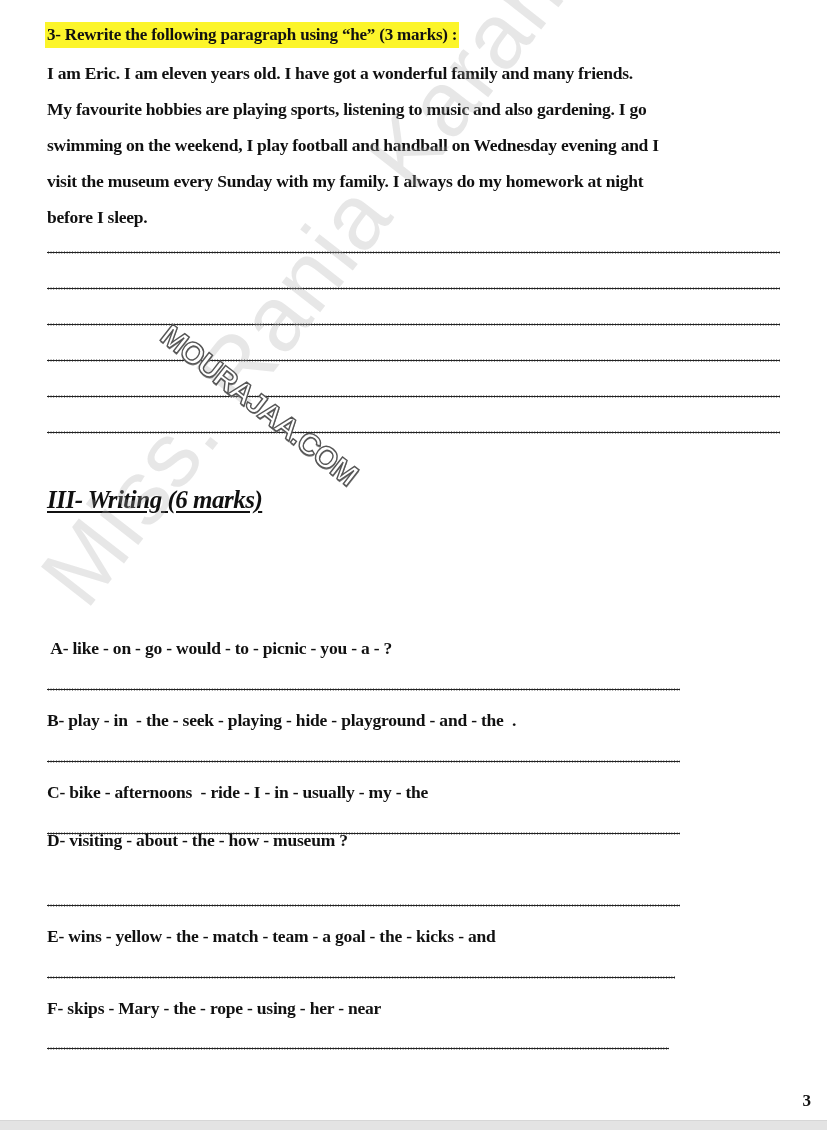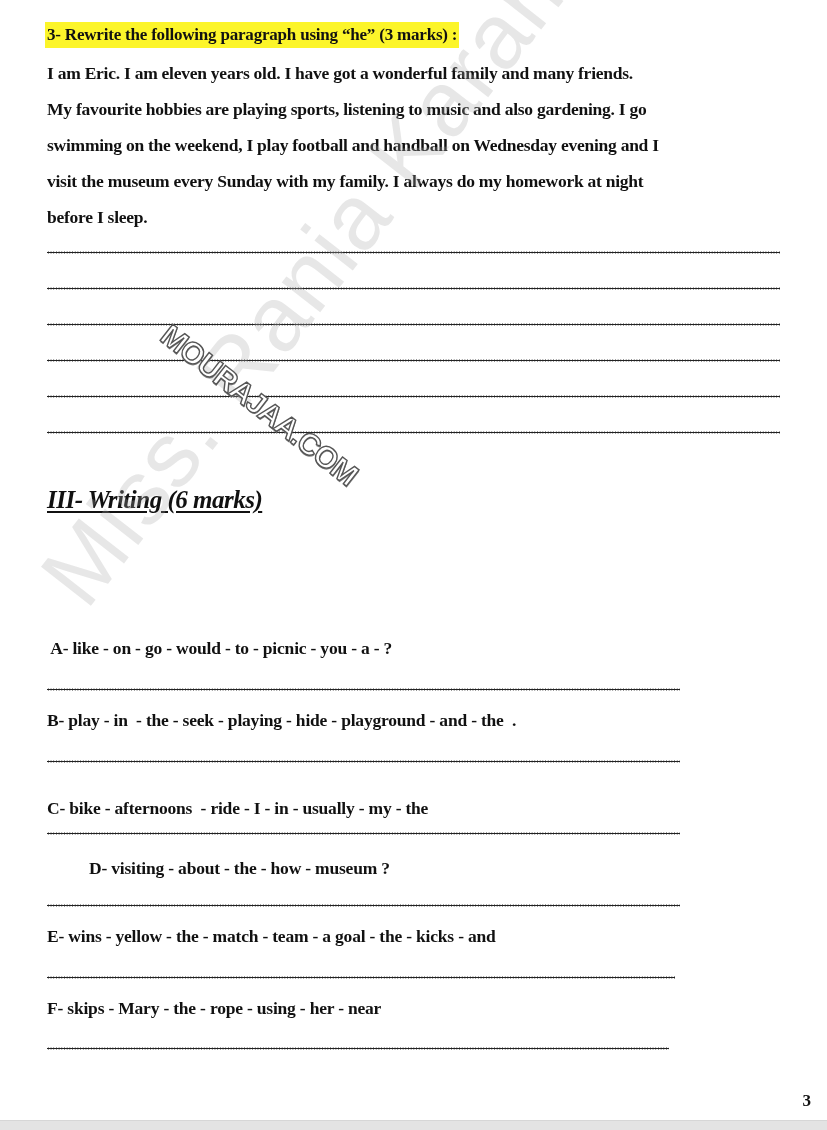--- a/index.html
+++ b/index.html
@@ -74,24 +74,24 @@
 
   <div class="heading">III- Writing (6 marks)</div>
 
 
   <div class="item" style="top:638px;"> A- like - on - go - would - to - picnic - you - a - ?</div>
   <div class="dots" style="top:688px; width:633px;"></div>
 
   <div class="item" style="top:710px;">B- play - in  - the - seek - playing - hide - playground - and - the  .</div>
   <div class="dots" style="top:760px; width:633px;"></div>
 
-  <div class="item" style="top:782px;margin-top:16px;">C- bike - afternoons  - ride - I - in - usually - my - the</div>
+  <div class="item" style="top:782px;">C- bike - afternoons  - ride - I - in - usually - my - the</div>
   <div class="dots" style="top:832px; width:633px;"></div>
 
-  <div class="item" style="top:858px;margin-left:42px;">D- visiting - about - the - how - museum ?</div>
+  <div class="item" style="top:830px;">D- visiting - about - the - how - museum ?</div>
   <div class="dots" style="top:904px; width:633px;"></div>
 
   <div class="item" style="top:926px;">E- wins - yellow - the - match - team - a goal - the - kicks - and</div>
   <div class="dots" style="top:976px; width:628px;"></div>
 
   <div class="item" style="top:998px;">F- skips - Mary - the - rope - using - her - near</div>
   <div class="dots" style="top:1047px; width:622px;"></div>
 
   <div class="pagenum">3</div>
 

